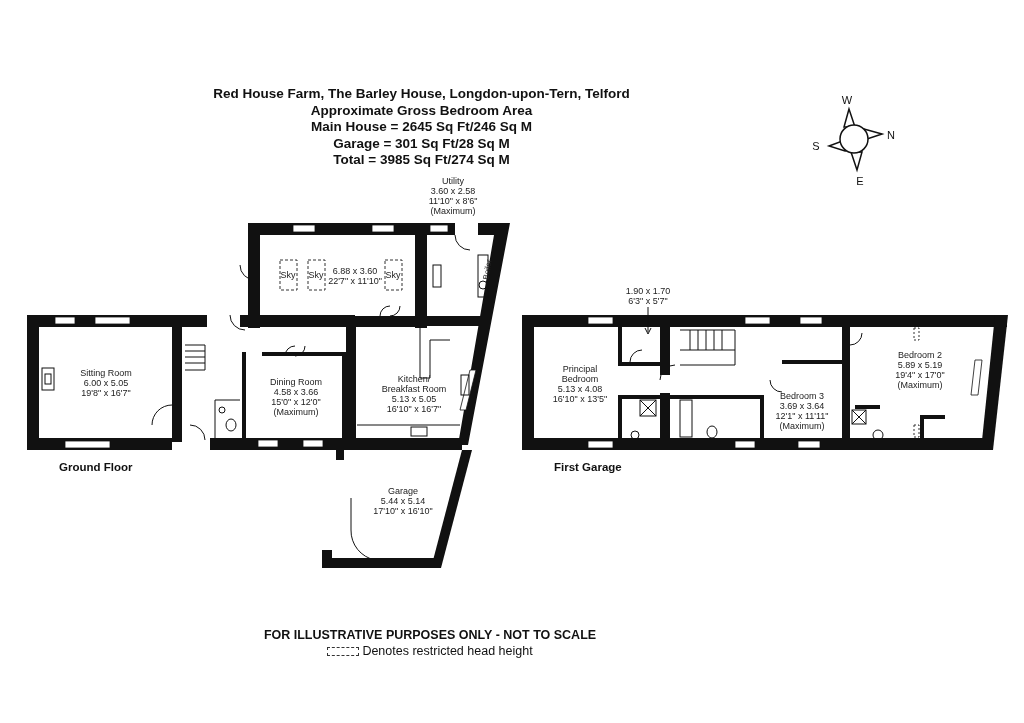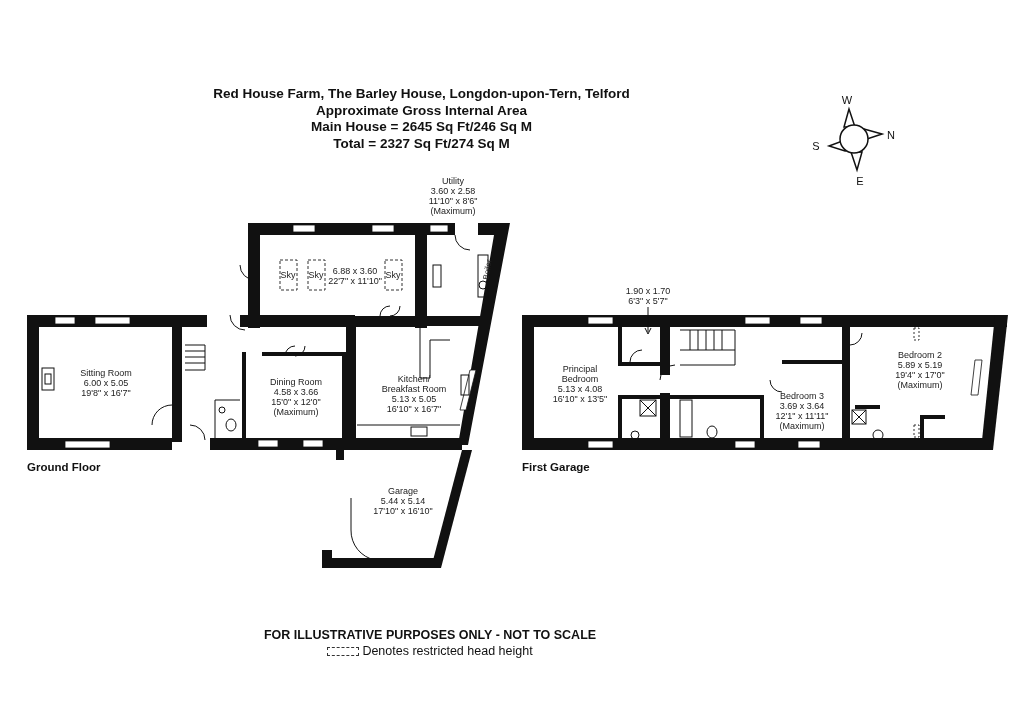--- a/index.html
+++ b/index.html
@@ -1,33 +1,34 @@
 <!DOCTYPE html>
 <html><head>
 <meta charset="utf-8">
 <style>
   html,body{margin:0;padding:0;background:#ffffff;}
   body{width:1024px;height:723px;position:relative;overflow:hidden;font-family:"Liberation Sans",sans-serif;color:#111;}
   .hdr{position:absolute;left:0;top:46px;width:843px;text-align:center;font-weight:bold;font-size:13.5px;line-height:16.5px;margin-top:40px;}
   .hdr div{white-space:nowrap;}
   .ftr{position:absolute;left:0;top:627px;width:860px;text-align:center;font-size:12.5px;line-height:16px;}
   .ftr .b{font-weight:bold;}
-  .floorlbl{position:absolute;font-weight:bold;font-size:11.5px;}
+  .floorlbl{position:absolute;font-weight:bold;font-size:11.5px;margin-left:32px;}
   svg{position:absolute;left:0;top:0;}
   .room text{font-family:"Liberation Sans",sans-serif;font-size:9px;fill:#222;text-anchor:middle;}
   .hh{display:inline-block;width:30px;height:7px;border:1px dashed #333;vertical-align:middle;margin-right:3px;}
 </style>
 </head>
 <body>
 
 <div class="hdr">
   <div>Red House Farm, The Barley House, Longdon-upon-Tern, Telford</div>
-  <div>Approximate Gross Internal Area</div>
+  <div>Approximate Gross Bedroom Area</div>
   <div>Main House = 2645 Sq Ft/246 Sq M</div>
-  <div>Total = 2327 Sq Ft/274 Sq M</div>
+  <div>Garage = 301 Sq Ft/28 Sq M</div>
+  <div>Total = 3985 Sq Ft/274 Sq M</div>
 </div>
 
 <svg width="1024" height="723" viewBox="0 0 1024 723">
 
   <g stroke="#111" stroke-width="1.5" fill="#fff">
     <polygon points="849,109 844,127 855,127"></polygon>
     <polygon points="882,134 864,129 864,140"></polygon>
     <polygon points="857,170 851,152 862,152"></polygon>
     <polygon points="829,146 845,140 845,151"></polygon>
     <circle cx="854" cy="139" r="14"></circle>

